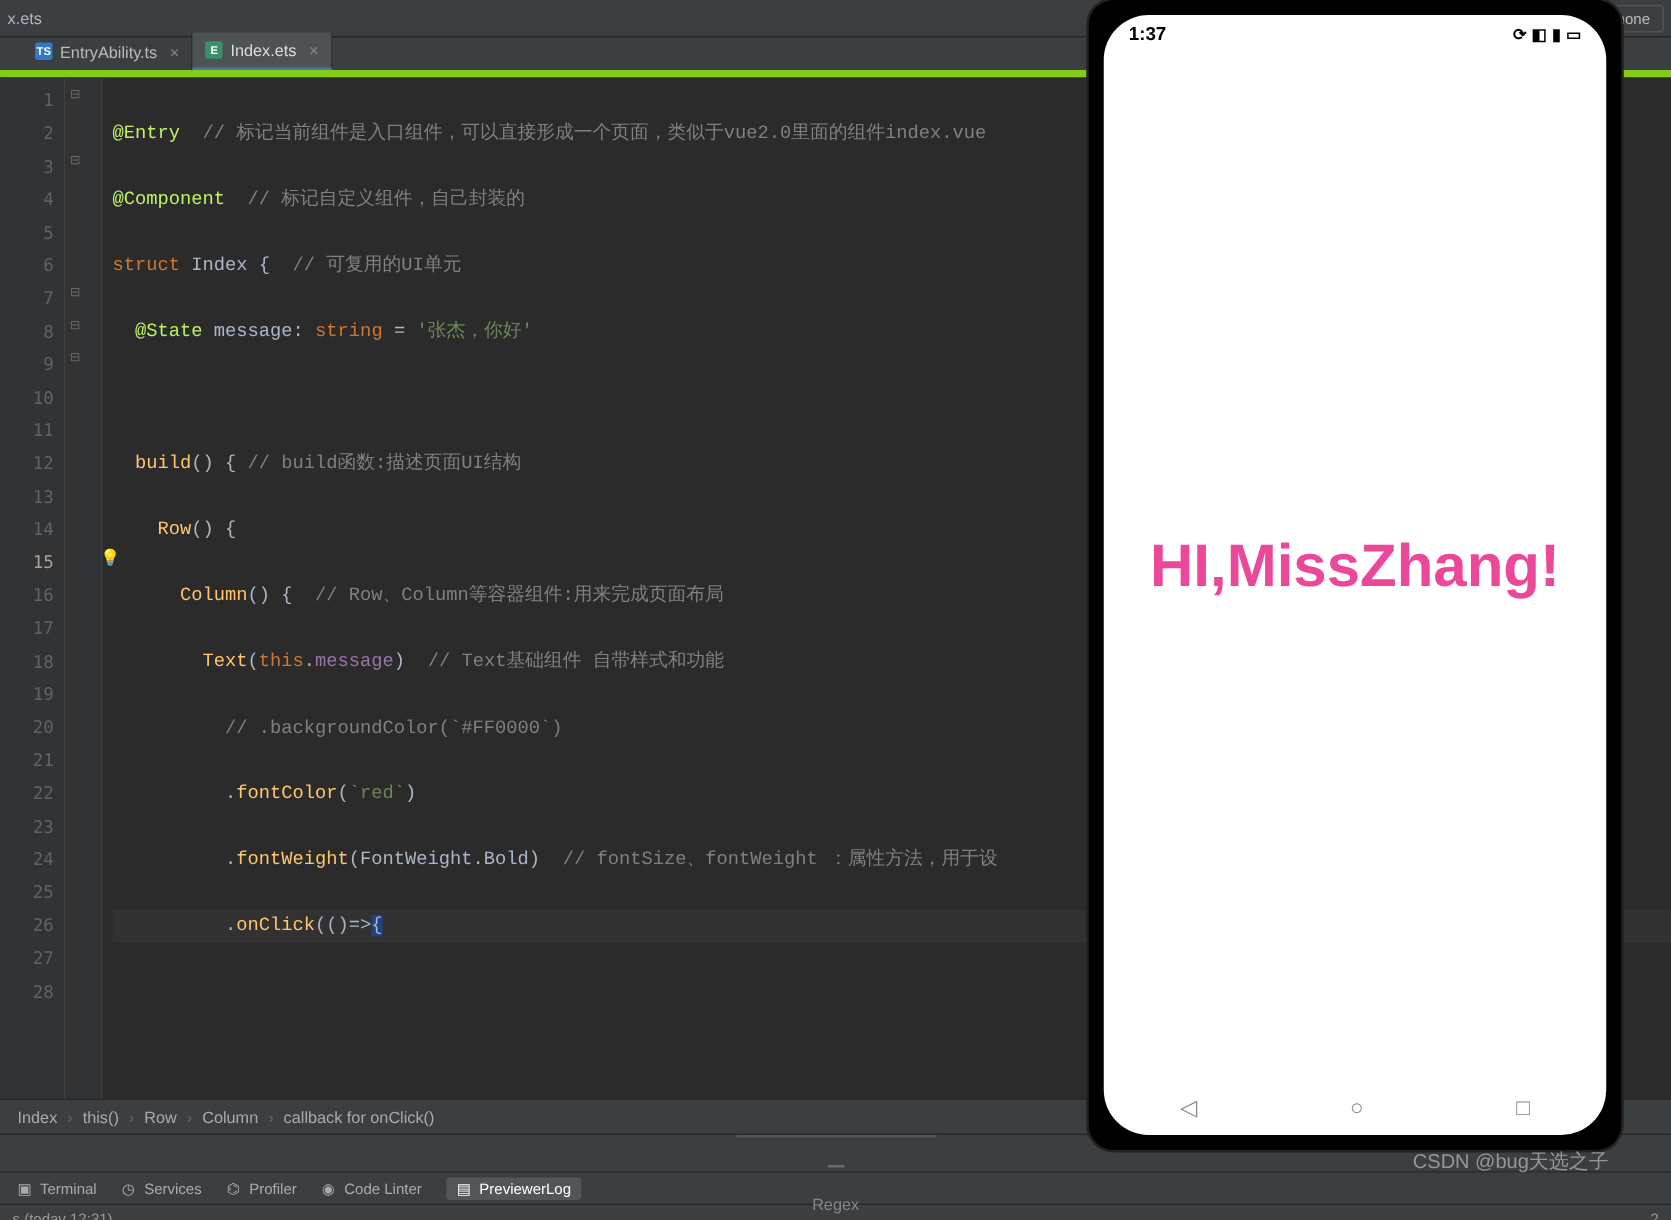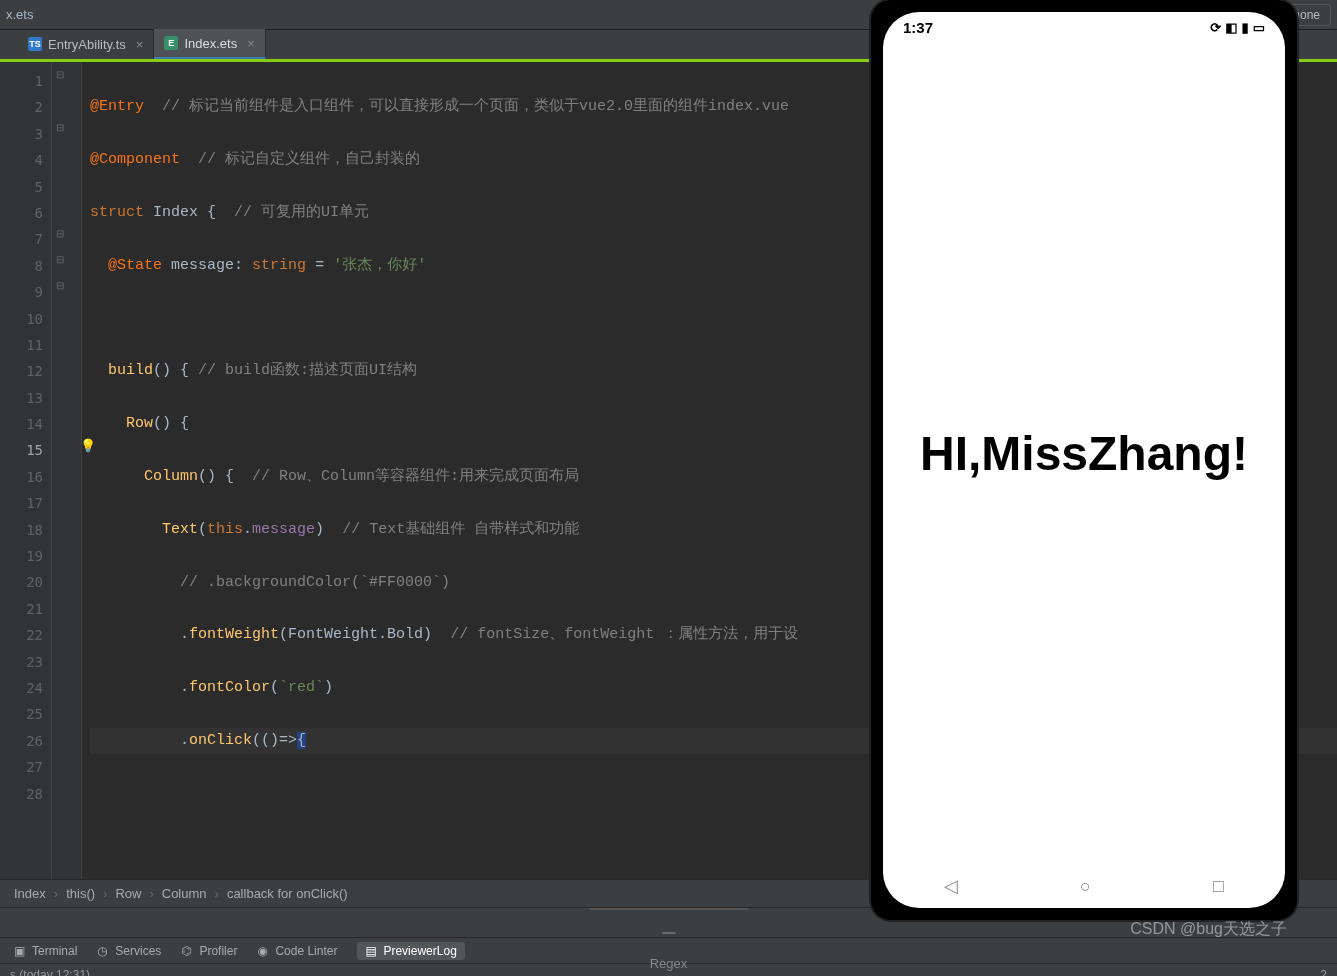--- a/index.html
+++ b/index.html
@@ -38,21 +38,21 @@
   .chev { font-size:10px; color:#999; }
   .toolbar-ghost { width:18px; height:18px; color:#888; display:flex; align-items:center; justify-content:center; }
 
   
   .tab-bar {
     height:32px;
     background:#3c3f41;
     display:flex;
     align-items:flex-end;
     padding-left:18px;
-    border-bottom:3px solid #84cc16;
+    border-bottom:6px solid #84cc16;
   }
   .tab {
     height:30px;
     display:flex;
     align-items:center;
     gap:6px;
     padding:0 10px;
     color:#bbb;
     font-size:13px;
     border-right:1px solid #2b2b2b;
@@ -100,21 +100,21 @@
     font-family:Consolas,"Courier New",monospace;
     font-size:15px;
     line-height:26.4px;
     padding:6px 0 0 8px;
     white-space:pre;
     overflow:hidden;
     position:relative;
   }
   .code .line { height:26.4px; }
   .c-kw { color:#cc7832; }
-  .c-ann { color:#f97316; }
+  .c-ann { color:#bef264; }
   .c-str { color:#6a8759; }
   .c-num { color:#6897bb; }
   .c-com { color:#808080; }
   .c-fn { color:#ffc66d; }
   .c-this { color:#cc7832; }
   .c-prop { color:#9876aa; }
   .c-punct { color:#a9b7c6; }
   .c-class { color:#a9b7c6; }
   .c-id { color:#a9b7c6; }
   .caret-line { background:#323232; }
@@ -227,21 +227,21 @@
     color:#000;
   }
   .phone-status .icons { display:flex; gap:4px; align-items:center; font-size:13px; }
   .phone-content {
     flex:1;
     display:flex;
     align-items:center;
     justify-content:center;
   }
   .phone-text {
-    color:#000000;
+    color:#ec4899;
     font-size:48px;
     font-weight:bold;
     font-family:Arial,sans-serif;
   }
   .phone-nav {
     height:44px;
     display:flex;
     align-items:center;
     justify-content:space-around;
     color:#888;
@@ -339,22 +339,22 @@
 <div class="line"><span class="c-ann">@Entry</span>  <span class="c-com">// 标记当前组件是入口组件，可以直接形成一个页面，类似于vue2.0里面的组件index.vue</span></div>
 <div class="line"><span class="c-ann">@Component</span>  <span class="c-com">// 标记自定义组件，自己封装的</span></div>
 <div class="line"><span class="c-kw">struct</span> <span class="c-class">Index</span> <span class="c-punct">{</span>  <span class="c-com">// 可复用的UI单元</span></div>
 <div class="line">  <span class="c-ann">@State</span> <span class="c-id">message</span><span class="c-punct">:</span> <span class="c-kw">string</span> <span class="c-punct">=</span> <span class="c-str">'张杰，你好'</span></div>
 <div class="line"></div>
 <div class="line">  <span class="c-fn">build</span><span class="c-punct">() {</span> <span class="c-com">// build函数:描述页面UI结构</span></div>
 <div class="line">    <span class="c-fn">Row</span><span class="c-punct">() {</span></div>
 <div class="line">      <span class="c-fn">Column</span><span class="c-punct">() {</span>  <span class="c-com">// Row、Column等容器组件:用来完成页面布局</span></div>
 <div class="line">        <span class="c-fn">Text</span><span class="c-punct">(</span><span class="c-this">this</span><span class="c-punct">.</span><span class="c-prop">message</span><span class="c-punct">)</span>  <span class="c-com">// Text基础组件 自带样式和功能</span></div>
 <div class="line">          <span class="c-com">// .backgroundColor(`#FF0000`)</span></div>
+<div class="line">          <span class="c-punct">.</span><span class="c-fn">fontColor</span><span class="c-punct">(</span><span class="c-str">`red`</span><span class="c-punct">)</span></div>
 <div class="line">          <span class="c-punct">.</span><span class="c-fn">fontWeight</span><span class="c-punct">(</span><span class="c-id">FontWeight.Bold</span><span class="c-punct">)</span>  <span class="c-com">// fontSize、fontWeight ：属性方法，用于设</span></div>
-<div class="line">          <span class="c-punct">.</span><span class="c-fn">fontColor</span><span class="c-punct">(</span><span class="c-str">`red`</span><span class="c-punct">)</span></div>
 <div class="line caret-line">          <span class="c-punct">.</span><span class="c-fn">onClick</span><span class="c-punct">(()=&gt;</span><span class="c-punct sel">{</span></div>
 
 
 
 
 
 
 
 
 

